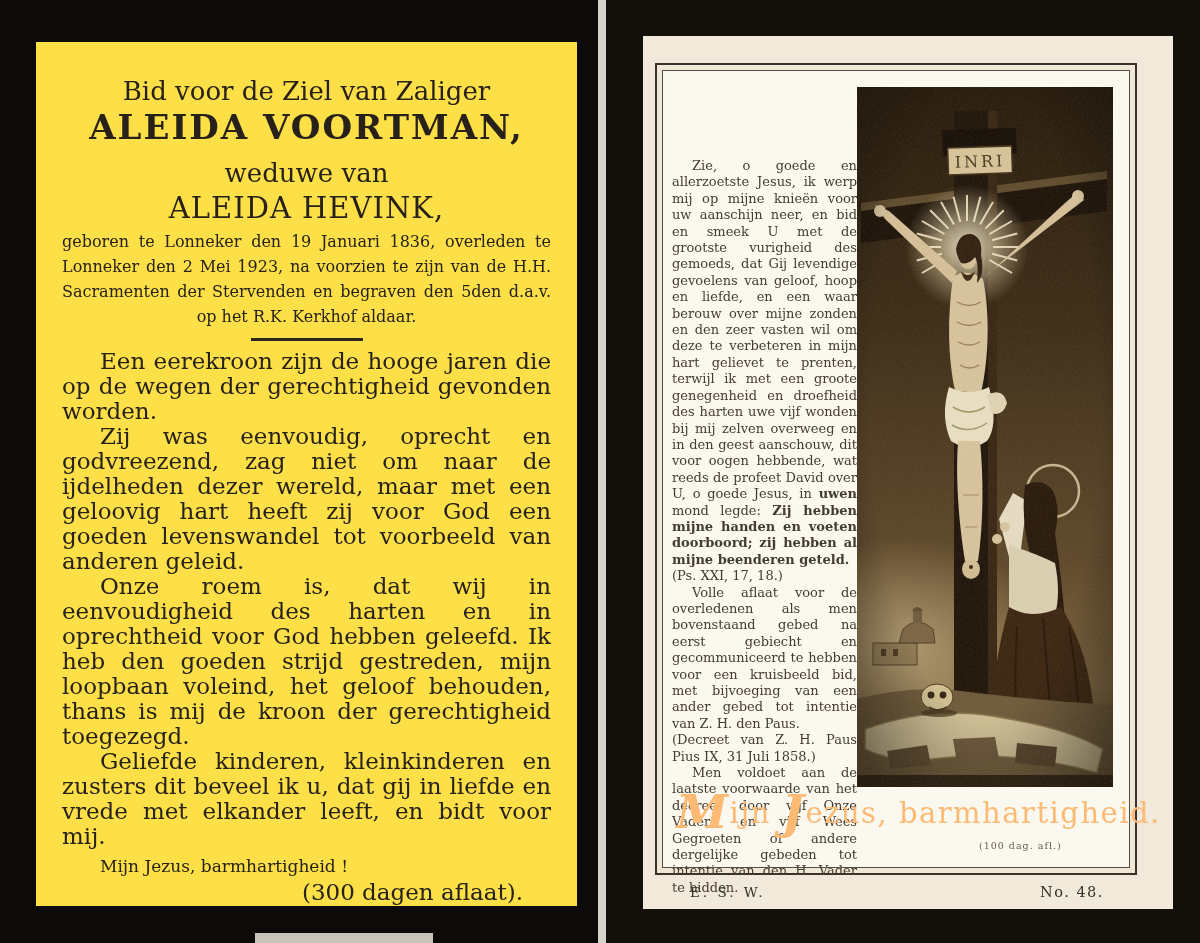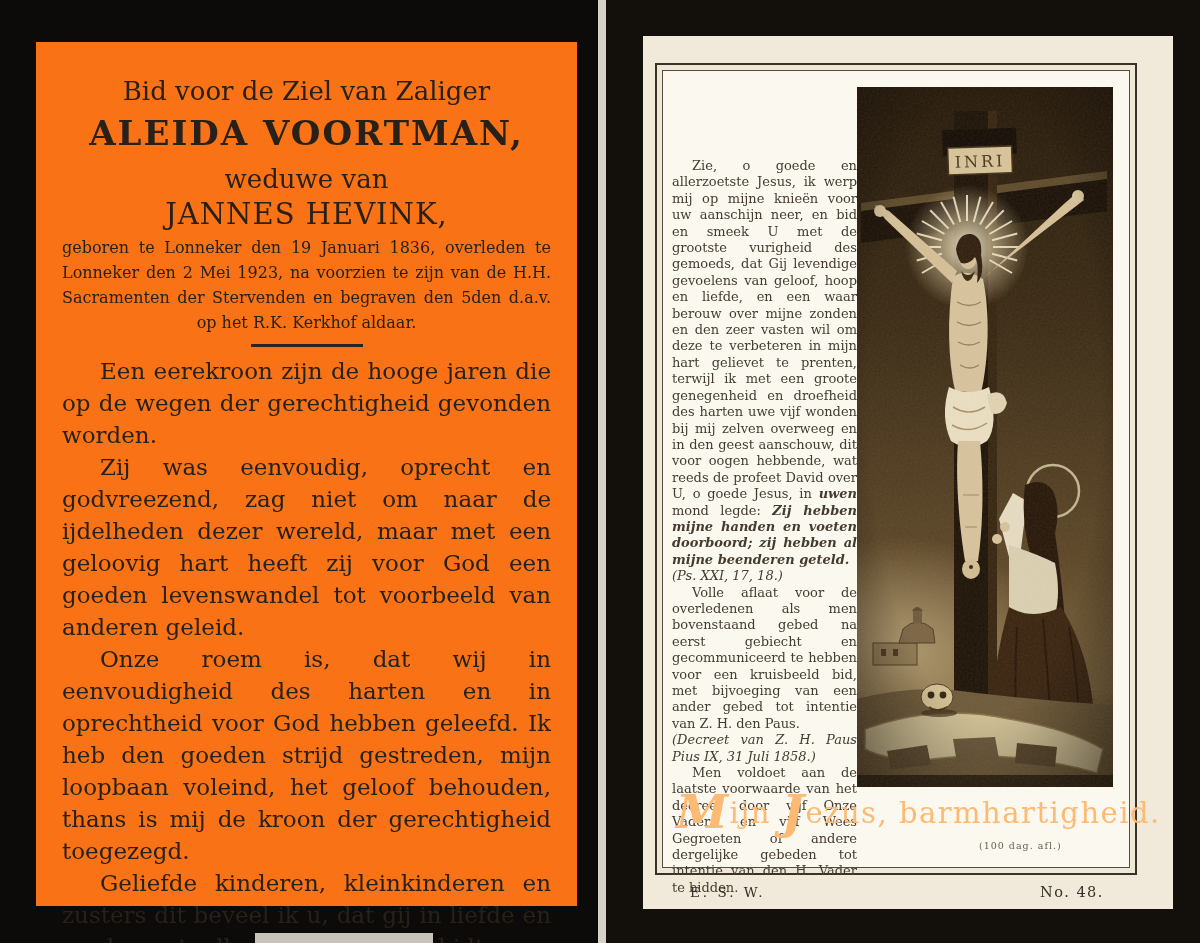--- a/index.html
+++ b/index.html
@@ -1,66 +1,66 @@
 <!DOCTYPE html>
 <html><head>
 <meta charset="utf-8">
 <style>
   html,body{margin:0;padding:0;background:#0a0807;}
   .stage{position:relative;width:1200px;height:943px;background:#0b0908;overflow:hidden;
          font-family:"DejaVu Serif", serif;}
   
   .left-black{position:absolute;left:0;top:0;width:600px;height:943px;background:#0d0b09;}
-  .left-paper{position:absolute;left:36px;top:42px;width:541px;height:864px;background:#f97316;
+  .left-paper{position:absolute;left:36px;top:42px;width:541px;height:864px;background:#fde047;
               color:#27211a;box-sizing:border-box;padding:0 26px;}
   .lc-intro{margin-top:34px;text-align:center;font-size:26px;line-height:30px;}
-  .lc-name{margin-top:8px;text-align:center;font-size:34px;line-height:38px;font-weight:bold;letter-spacing:2px;}
+  .lc-name{margin-top:2px;text-align:center;font-size:34px;line-height:38px;font-weight:bold;letter-spacing:2px;}
   .lc-rel{margin-top:12px;text-align:center;font-size:26px;line-height:30px;}
   .lc-spouse{margin-top:4px;text-align:center;font-size:29px;line-height:33px;letter-spacing:1px;}
   .lc-vitals{margin-top:4px;font-size:16px;line-height:25px;text-align:justify;text-align-last:center;}
   .lc-rule{width:112px;border:0;border-top:3px solid #2b251e;margin:9px auto 8px auto;}
-  .lc-body p{margin:0;font-size:23px;line-height:32px;text-align:justify;text-indent:38px;}
+  .lc-body p{margin:0;font-size:23px;line-height:25px;text-align:justify;text-indent:38px;}
   .lc-invoc{margin:4px 0 0 0;font-size:17px;line-height:26px;text-indent:38px;}
   .lc-indulg{margin:0;font-size:23px;line-height:26px;text-align:right;padding-right:28px;}
   
   .sliver{position:absolute;left:598px;top:0;width:8px;height:943px;background:#d6d2ca;}
   .bottom-notch{position:absolute;left:255px;top:933px;width:178px;height:10px;background:#c7c2ba;}
   
   .right-black{position:absolute;left:606px;top:0;width:594px;height:943px;background:#13100b;}
   .right-paper{position:absolute;left:643px;top:36px;width:530px;height:873px;background:#f1eadb;}
   .orn-frame{position:absolute;left:655px;top:63px;width:482px;height:812px;
              border:2.5px solid #3a322a;background:#efe8d6;box-sizing:border-box;}
   .orn-frame-inner{position:absolute;left:5px;top:5px;right:5px;bottom:5px;
              border:1.2px solid #574c3e;background:#fbf8ef;}
   .prayer-col{position:absolute;left:672px;top:158px;width:185px;color:#453c30;
               font-size:13px;line-height:16.4px;}
   .prayer-col p{margin:0;text-align:justify;}
   .prayer-col .indent{text-indent:20px;}
-  .ref-right{text-align:left;font-style:italic;padding-right:16px;}
-  .ref-center{text-align:right;font-style:italic;}
-  .quote-em{font-style:italic;font-weight:bold;margin-top:48px;}
+  .ref-right{text-align:left;padding-right:16px;}
+  .ref-center{text-align:right;}
+  .quote-em{font-weight:bold;margin-top:48px;}
   .engraving{position:absolute;left:857px;top:87px;width:256px;height:700px;}
   .motto{position:absolute;left:676px;top:796px;width:446px;text-align:center;color:#fdba74;
          font-size:29px;letter-spacing:1.5px;white-space:nowrap;}
   .motto .init{font-size:47px;font-weight:bold;font-style:italic;line-height:0;position:relative;top:5px;}
   .motto-sub{position:absolute;left:979px;top:840px;font-size:9.5px;color:#6b6152;letter-spacing:1px;}
   .imprint-left{position:absolute;left:690px;top:884px;font-size:13.5px;letter-spacing:3px;color:#35302a;}
   .imprint-right{position:absolute;left:1040px;top:884px;font-size:14.5px;letter-spacing:1.5px;color:#35302a;}
 </style>
 </head>
 <body>
 
 <div class="stage">
 
   <div class="left-black"></div>
   <div class="left-paper">
     <div class="lc-intro">Bid voor de Ziel van Zaliger</div>
     <div class="lc-name">ALEIDA VOORTMAN,</div>
     <div class="lc-rel">weduwe van</div>
-    <div class="lc-spouse">JANNES HEVINK,</div>
+    <div class="lc-spouse">ALEIDA HEVINK,</div>
     <div class="lc-vitals">geboren te Lonneker den 19 Januari 1836, overleden te Lonneker den 2 Mei 1923, na voorzien te zijn van de H.H. Sacramenten der Stervenden en begraven den 5den d.a.v. op het R.K. Kerkhof aldaar.</div>
     <hr class="lc-rule">
     <div class="lc-body">
       <p>Een eerekroon zijn de hooge jaren die op de wegen der gerechtigheid gevonden worden.</p>
       <p>Zij was eenvoudig, oprecht en godvreezend, zag niet om naar de ijdelheden dezer wereld, maar met een geloovig hart heeft zij voor God een goeden levenswandel tot voorbeeld van anderen geleid.</p>
       <p>Onze roem is, dat wij in eenvoudigheid des harten en in oprechtheid voor God hebben geleefd. Ik heb den goeden strijd gestreden, mijn loopbaan voleind, het geloof behouden, thans is mij de kroon der gerechtigheid toegezegd.</p>
       <p>Geliefde kinderen, kleinkinderen en zusters dit beveel ik u, dat gij in liefde en vrede met elkander leeft, en bidt voor mij.</p>
     </div>
     <p class="lc-invoc">Mijn Jezus, barmhartigheid !</p>
     <p class="lc-indulg">(300 dagen aflaat).</p>

